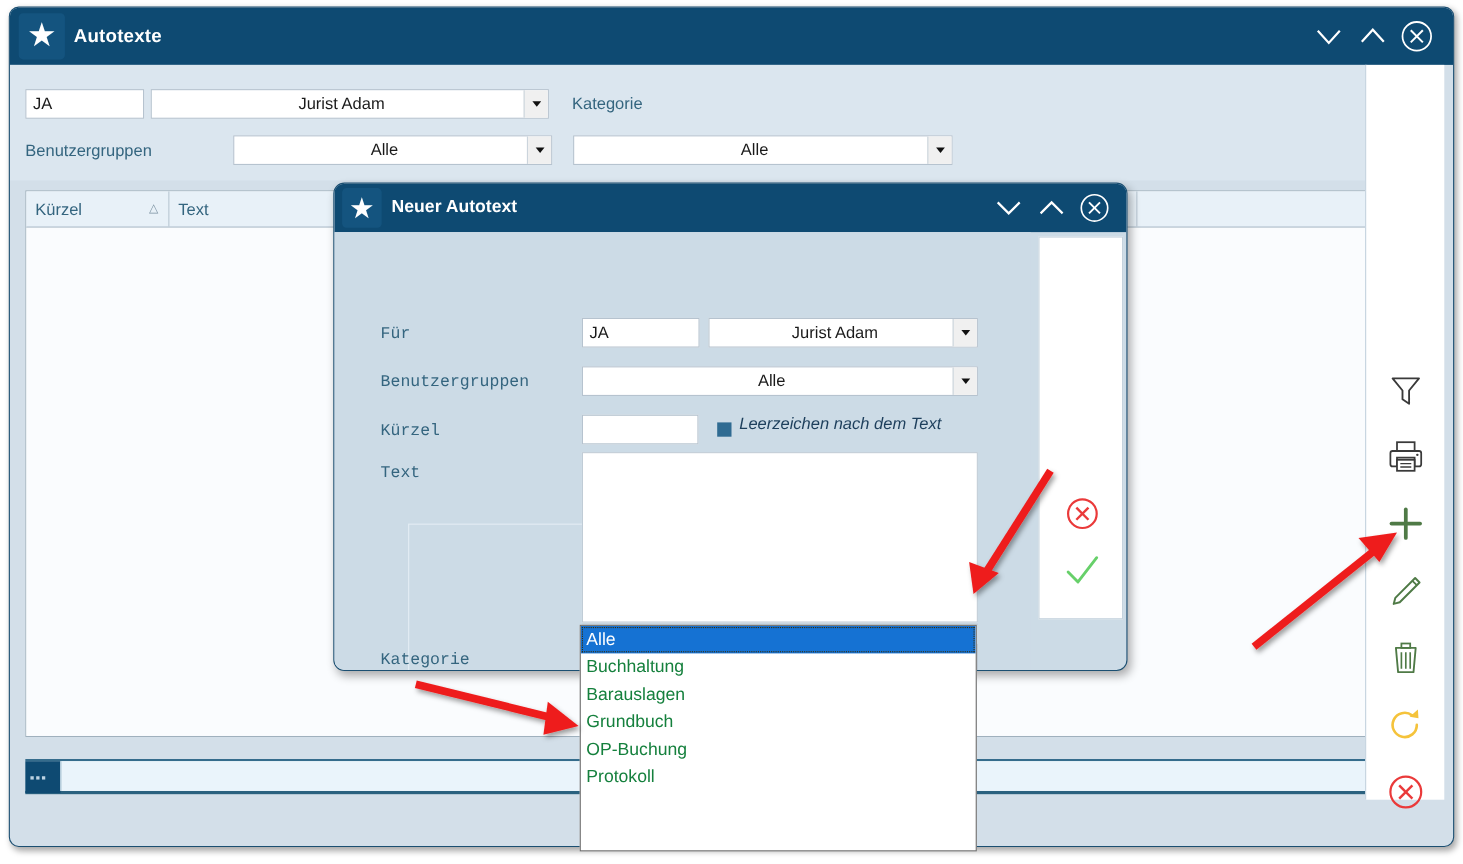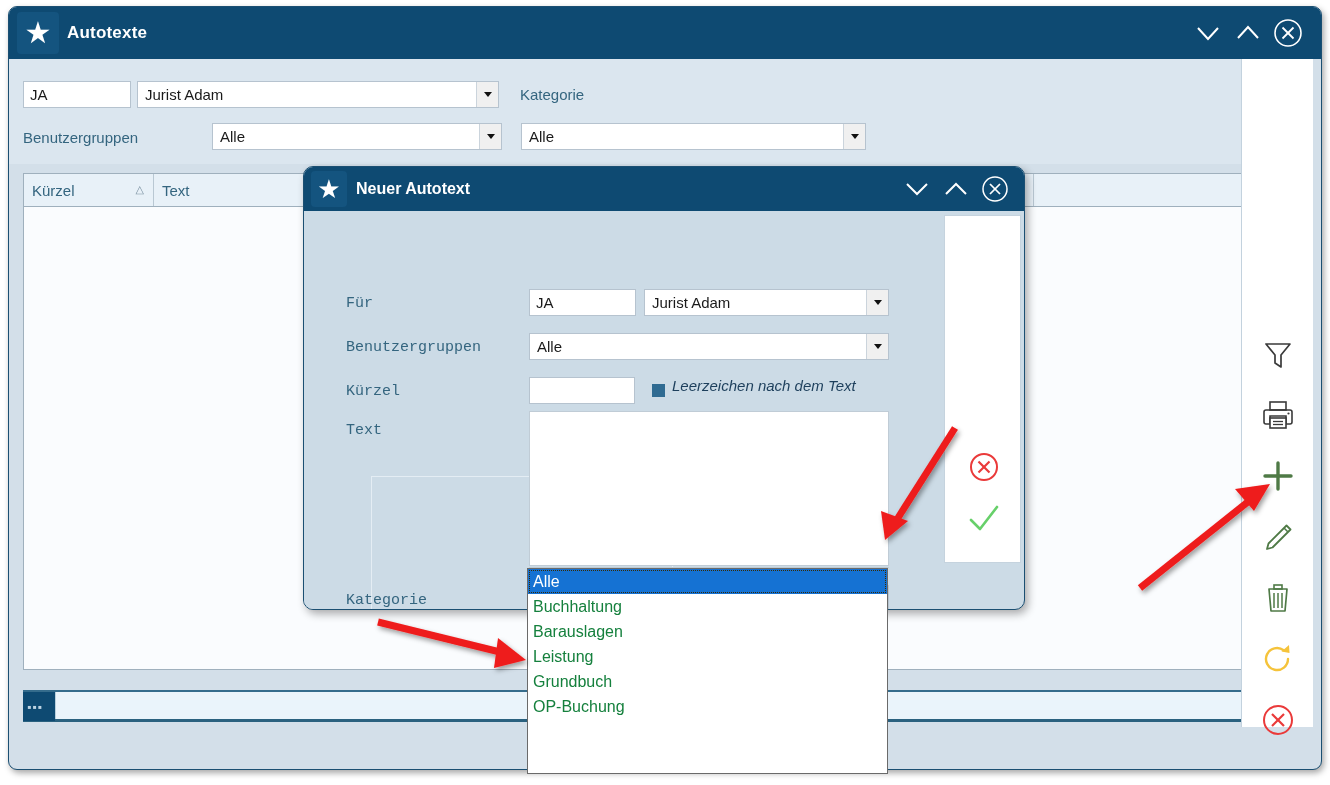--- a/index.html
+++ b/index.html
@@ -89,21 +89,21 @@
     position: absolute;
     background: #ffffff;
     border: 1px solid #b6c3cf;
     display: flex; align-items: center;
   }
   .combo .cval {
     flex: 1;
     padding-left: 7px;
     font-size: 15px;
     color: #1a1a1a;
-    overflow: hidden; white-space: nowrap;
+    overflow: hidden; white-space: nowrap; text-align: center;
   }
   .combo .cbtn {
     width: 22px;
     align-self: stretch;
     background: #f0f0f0;
     border-left: 1px solid #cbd4dc;
     display: flex; align-items: center; justify-content: center;
   }
   .caret {
     width: 0; height: 0;
@@ -564,23 +564,23 @@
           </svg>
         </div>
       </div>
     </div>
   </div>
 
   <div class="dropdown-list">
     <div class="dd-item selected">Alle</div>
     <div class="dd-item">Buchhaltung</div>
     <div class="dd-item">Barauslagen</div>
-    <div class="dd-item">Leistung</div>
     <div class="dd-item">Grundbuch</div>
     <div class="dd-item">OP-Buchung</div>
+    <div class="dd-item">Protokoll</div>
   </div>
 
   <svg class="arrow-layer" viewBox="0 0 1330 785">
     <defs>
       <filter id="ashadow" x="-40%" y="-40%" width="190%" height="190%">
         <feDropShadow dx="2" dy="3" stdDeviation="2.5" flood-color="#000000" flood-opacity="0.38"></feDropShadow>
       </filter>
     </defs>
 
     <g filter="url(#ashadow)">

